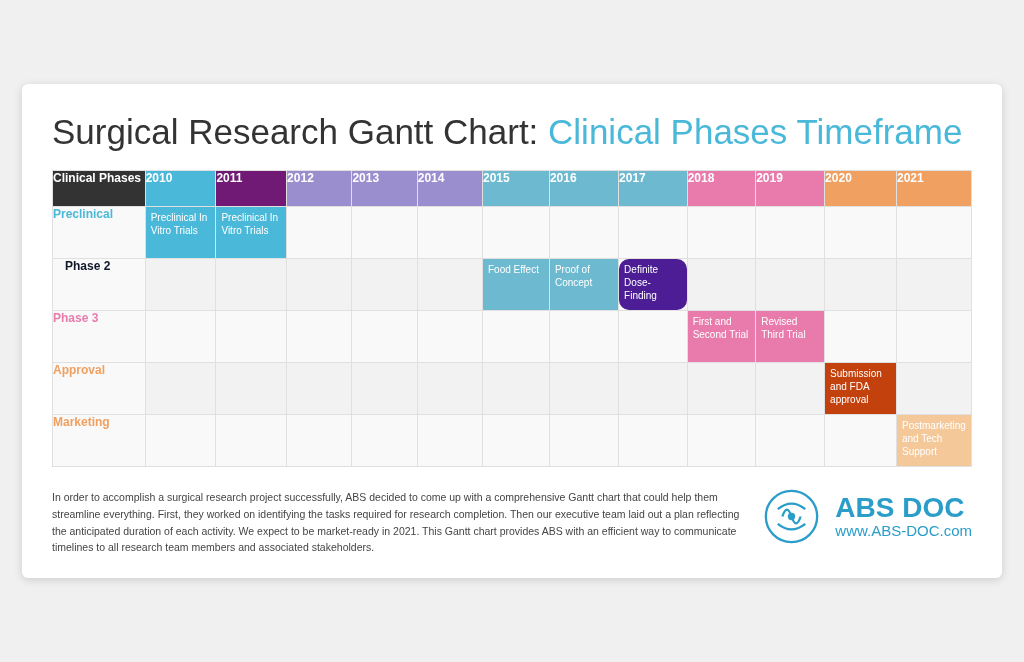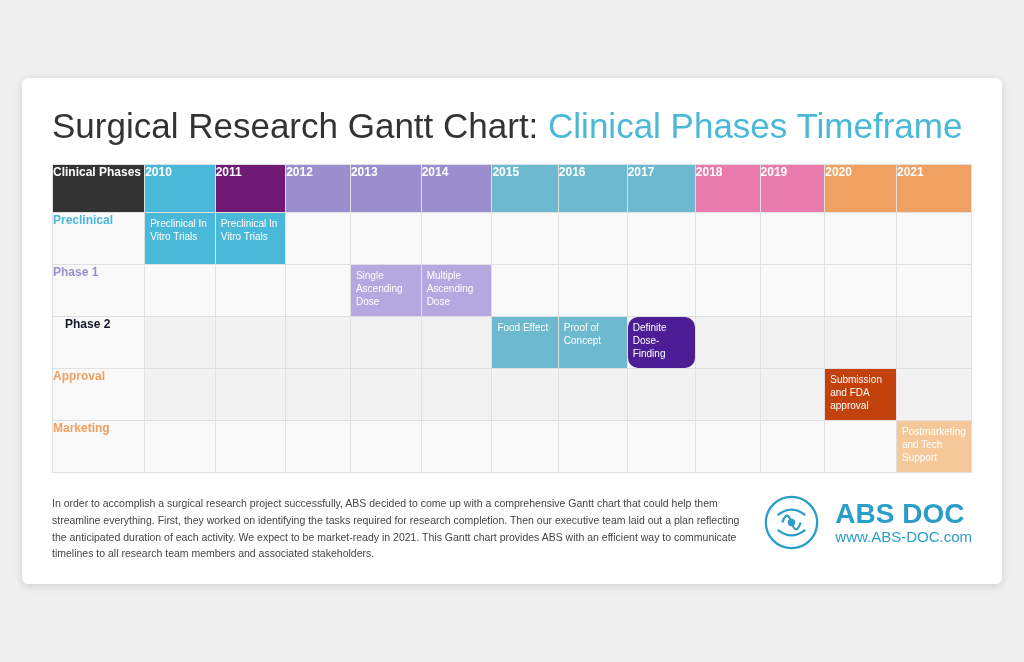--- a/index.html
+++ b/index.html
@@ -124,21 +124,21 @@
     }
     .logo-url {
       font-size: 15px;
       color: #2a9dc9;
     }
     
     .gantt-table tr td, .gantt-table tr th {
       height: 52px;
     }
     .gantt-table thead tr th {
-      height: 48px;
+      height: 36px;
       margin-left: 7px;
     }
   </style>
 </head>
 <body>
 
 <div class="card">
   <h1 class="title">
     <span>Surgical Research Gantt Chart: </span><span class="title-accent">Clinical Phases Timeframe</span>
   </h1>
@@ -175,58 +175,58 @@
           <td class="data-cell"></td>
           <td class="data-cell"></td>
           <td class="data-cell"></td>
           <td class="data-cell"></td>
           <td class="data-cell"></td>
           <td class="data-cell"></td>
           <td class="data-cell"></td>
           <td class="data-cell"></td>
         </tr>
         <tr>
-          <td class="phase-label" style="color: rgb(155, 142, 207);">Phase 1</td>
-          <td class="data-cell"></td>
-          <td class="data-cell"></td>
-          <td class="data-cell"></td>
-          <td class="data-cell">
-            <div class="task-block" style="background-color: rgb(181, 168, 224);">Single Ascending Dose</div>
-          </td>
-          <td class="data-cell">
-            <div class="task-block" style="background-color: rgb(181, 168, 224);">Multiple Ascending Dose</div>
-          </td>
-          <td class="data-cell"></td>
-          <td class="data-cell"></td>
-          <td class="data-cell"></td>
-          <td class="data-cell"></td>
-          <td class="data-cell"></td>
-          <td class="data-cell"></td>
-          <td class="data-cell"></td>
-        </tr>
-        <tr>
           <td class="phase-label" style="color: #0f172a; padding-left: 12px;">Phase 2</td>
           <td class="data-cell alt"></td>
           <td class="data-cell alt"></td>
           <td class="data-cell alt"></td>
           <td class="data-cell alt"></td>
           <td class="data-cell alt"></td>
           <td class="data-cell">
             <div class="task-block" style="background-color: rgb(109, 186, 208);">Food Effect</div>
           </td>
           <td class="data-cell">
             <div class="task-block" style="background-color: rgb(109, 186, 208);">Proof of Concept</div>
           </td>
           <td class="data-cell">
             <div class="task-block" style="background-color: #4c1d95; border-radius: 10px;">Definite Dose-Finding</div>
           </td>
           <td class="data-cell alt"></td>
           <td class="data-cell alt"></td>
           <td class="data-cell alt"></td>
           <td class="data-cell alt"></td>
+        </tr>
+        <tr>
+          <td class="phase-label" style="color: rgb(232, 123, 172);">Phase 3</td>
+          <td class="data-cell"></td>
+          <td class="data-cell"></td>
+          <td class="data-cell"></td>
+          <td class="data-cell"></td>
+          <td class="data-cell"></td>
+          <td class="data-cell"></td>
+          <td class="data-cell"></td>
+          <td class="data-cell"></td>
+          <td class="data-cell">
+            <div class="task-block" style="background-color: rgb(232, 123, 172);">First and Second Trial</div>
+          </td>
+          <td class="data-cell">
+            <div class="task-block" style="background-color: rgb(232, 123, 172);">Revised Third Trial</div>
+          </td>
+          <td class="data-cell"></td>
+          <td class="data-cell"></td>
         </tr>
         <tr>
           <td class="phase-label" style="color: rgb(240, 160, 96);">Approval</td>
           <td class="data-cell alt"></td>
           <td class="data-cell alt"></td>
           <td class="data-cell alt"></td>
           <td class="data-cell alt"></td>
           <td class="data-cell alt"></td>
           <td class="data-cell alt"></td>
           <td class="data-cell alt"></td>

